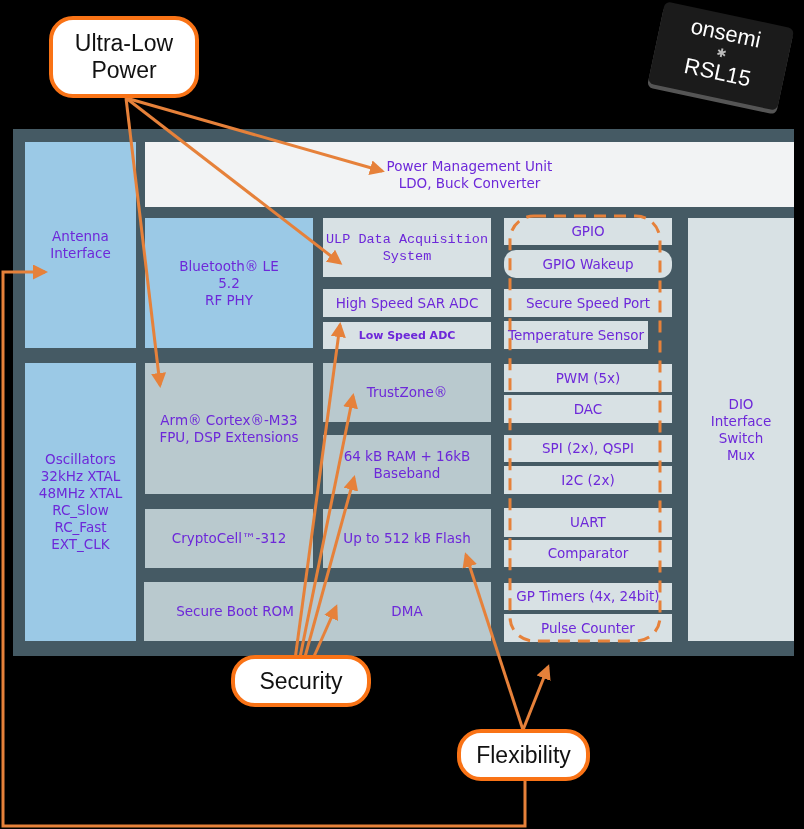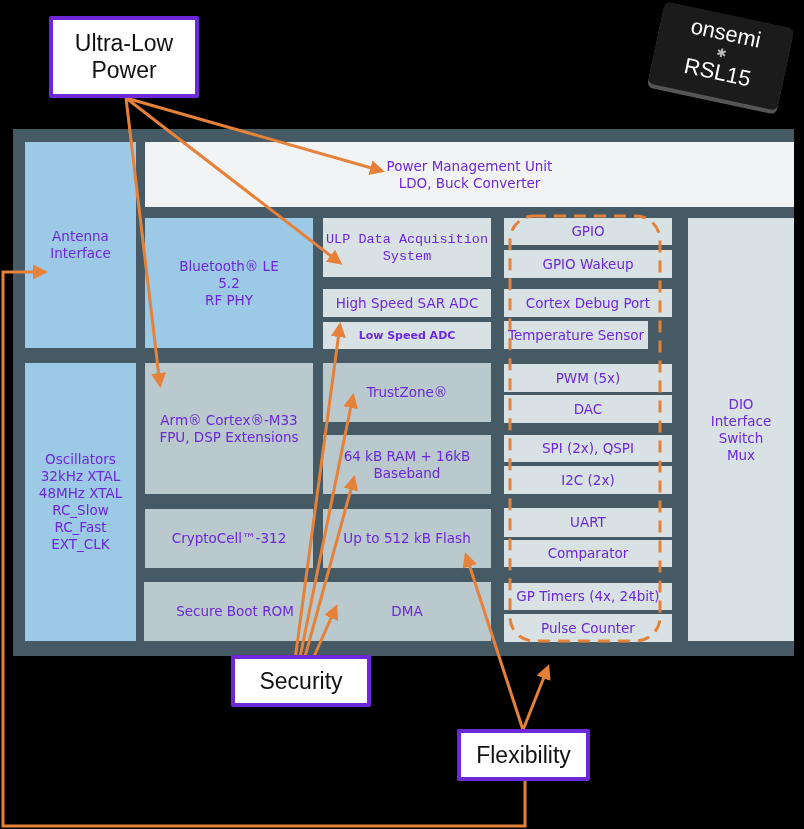--- a/index.html
+++ b/index.html
@@ -6,21 +6,21 @@
   body { width:804px; height:829px; background:#000; position:relative; overflow:hidden;
          font-family:"DejaVu Sans", sans-serif; }
   .panel { position:absolute; left:13px; top:129px; width:781px; height:527px; background:#455a64; }
   .blk { position:absolute; display:flex; align-items:center; justify-content:center; text-align:center;
          color:#6d28d9; font-size:13.5px; line-height:17px; box-sizing:border-box; white-space:pre-line; }
   .blue { background:#9bc9e6; }
   .white { background:#f2f3f4; }
   .gray { background:#b9c9ce; }
   .lgray { background:#d8e1e4; }
   .bold { font-weight:bold; font-size:11px; }
-  .callout { position:absolute; background:#fff; border:4px solid #6d28d9; border-radius:2px;
+  .callout { position:absolute; background:#fff; border:4px solid #f97316; border-radius:24px;
              display:flex; align-items:center; justify-content:center; text-align:center;
              font-family:"Liberation Sans", sans-serif; color:#111; font-size:23px; line-height:27px;
              box-sizing:border-box; white-space:pre-line; }
   .chip { position:absolute; left:655px; top:14px; width:132px; height:84px; background:#1b1b1b;
           transform:rotate(12deg); border-radius:6px; box-shadow:0 4px 0 #555;
           color:#fff; font-family:"Liberation Sans", sans-serif; text-align:center; }
   .chip .brand { font-size:22px; margin-top:6px; }
   .chip .bt { font-size:12px; color:#bbb; }
   .chip .part { font-size:22px; }
   svg.overlay { position:absolute; left:0; top:0; }
@@ -63,22 +63,22 @@
 <div class="blk gray" style="left:323px;top:509px;width:168px;height:59px;">Up to 512 kB Flash</div>
 <div class="blk gray" style="left:144px;top:582px;width:182px;height:59px;">Secure Boot ROM</div>
 <div class="blk gray" style="left:323px;top:582px;width:168px;height:59px;">DMA</div>
 
 <div class="blk lgray" style="left:688px;top:218px;width:106px;height:423px;">DIO
 Interface
 Switch
 Mux</div>
 
 <div class="blk lgray" style="left:504px;top:218px;width:168px;height:27px;">GPIO</div>
-<div class="blk lgray" style="left:504px;top:250px;width:168px;height:28px;">GPIO Wakeup</div>
-<div class="blk lgray" style="left:504px;top:289px;width:168px;height:28px;">Cortex Debug Port</div>
+<div class="blk lgray" style="left:504px;top:250px;width:168px;height:28px;border-radius:12px;">GPIO Wakeup</div>
+<div class="blk lgray" style="left:504px;top:289px;width:168px;height:28px;">Secure Speed Port</div>
 <div class="blk lgray" style="left:504px;top:321px;width:144px;height:28px;">Temperature Sensor</div>
 <div class="blk lgray" style="left:504px;top:364px;width:168px;height:28px;">PWM (5x)</div>
 <div class="blk lgray" style="left:504px;top:395px;width:168px;height:28px;">DAC</div>
 <div class="blk lgray" style="left:504px;top:435px;width:168px;height:27px;">SPI (2x), QSPI</div>
 <div class="blk lgray" style="left:504px;top:466px;width:168px;height:28px;">I2C (2x)</div>
 <div class="blk lgray" style="left:504px;top:508px;width:168px;height:29px;">UART</div>
 <div class="blk lgray" style="left:504px;top:540px;width:168px;height:27px;">Comparator</div>
 <div class="blk lgray" style="left:504px;top:583px;width:168px;height:27px;">GP Timers (4x, 24bit)</div>
 <div class="blk lgray" style="left:504px;top:614px;width:168px;height:28px;">Pulse Counter</div>
 

